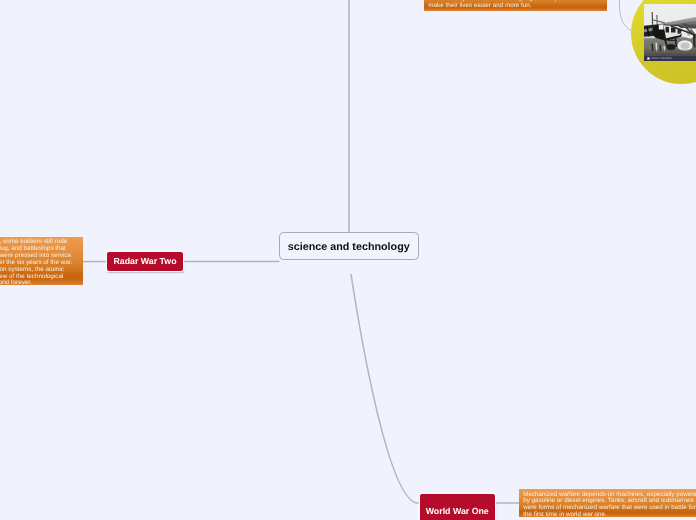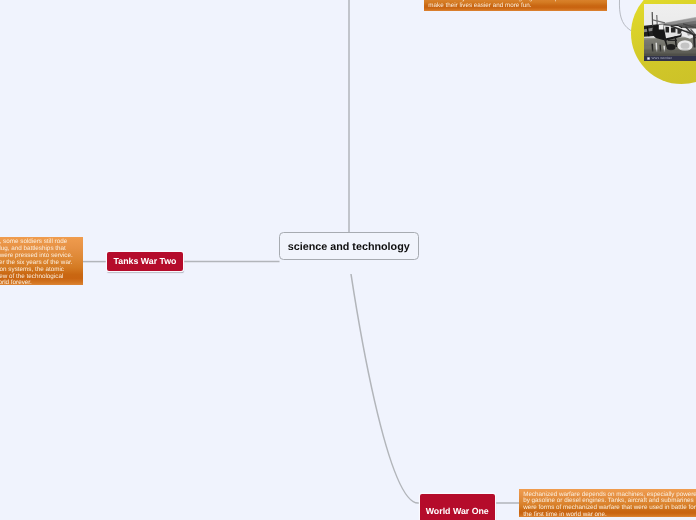--- a/index.html
+++ b/index.html
@@ -49,21 +49,21 @@
     <path d="M351 274 C355 300 386.5 507 419 503" stroke="#b2b5ba" stroke-width="1.5" fill="none"></path>
     <path d="M494 503 L519.5 503" stroke="#b2b5ba" stroke-width="1.5" fill="none"></path>
     <path d="M619.5 0 C619 14 621 24 630 30 C638 35 645 35 652 35" stroke="#b0b3bb" stroke-width="0.9" fill="none"></path>
   </svg>
 
   <div class="topic" style="left:279px;top:232px;width:139.5px;height:28px;">
     <span>science and technology</span>
   </div>
 
   <div class="redbox" style="left:107px;top:252px;width:76px;height:18.5px;">
-    <span>Tanks War Two</span>
+    <span>Radar War Two</span>
   </div>
 
   <div class="redbox" style="left:420px;top:494px;width:74.5px;height:34px;">
     <span>World War One</span>
   </div>
 
   <div class="note" style="left:-99.9px;top:236.9px;width:182.6px;height:48.2px;">
     <span class="txt" style="width:170px">Although it was a mechanized war, some soldiers still rode horses into battle, trenches were dug, and battleships that had been mothballed for decades were pressed into service. Technologies advanced rapidly over the six years of the war. Radar, jet engines, rocket propulsion systems, the atomic bomb and computers were just a few of the technological developments that changed the world forever.</span>
   </div>
 

